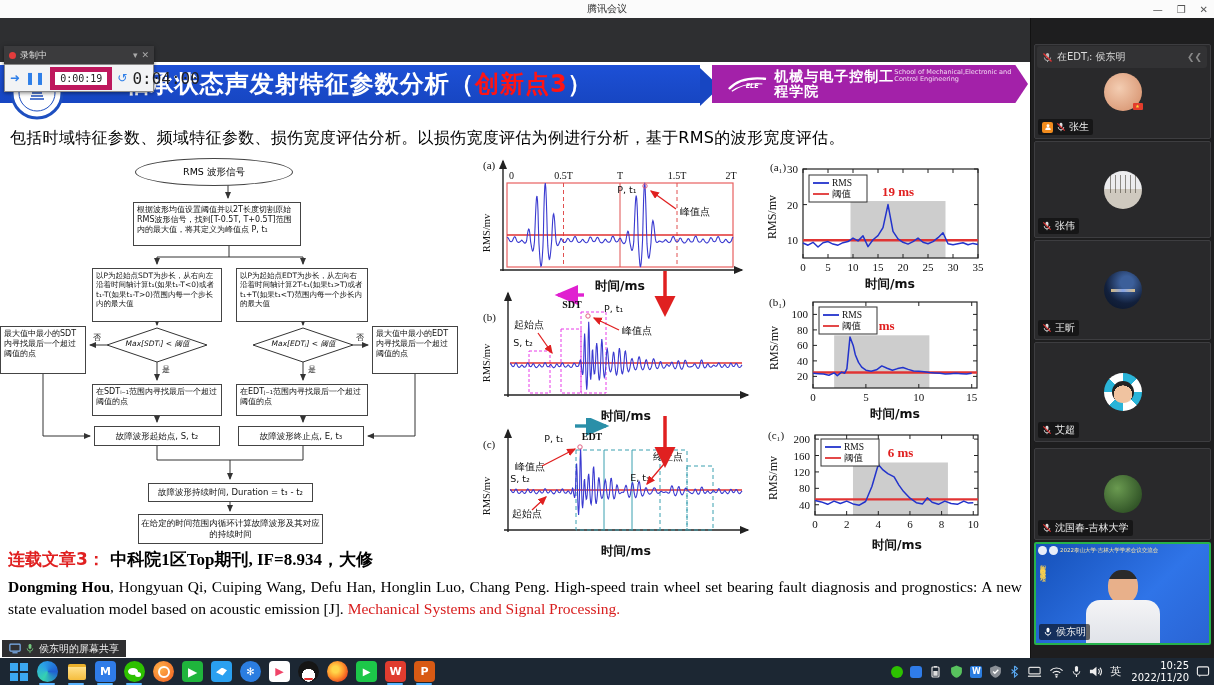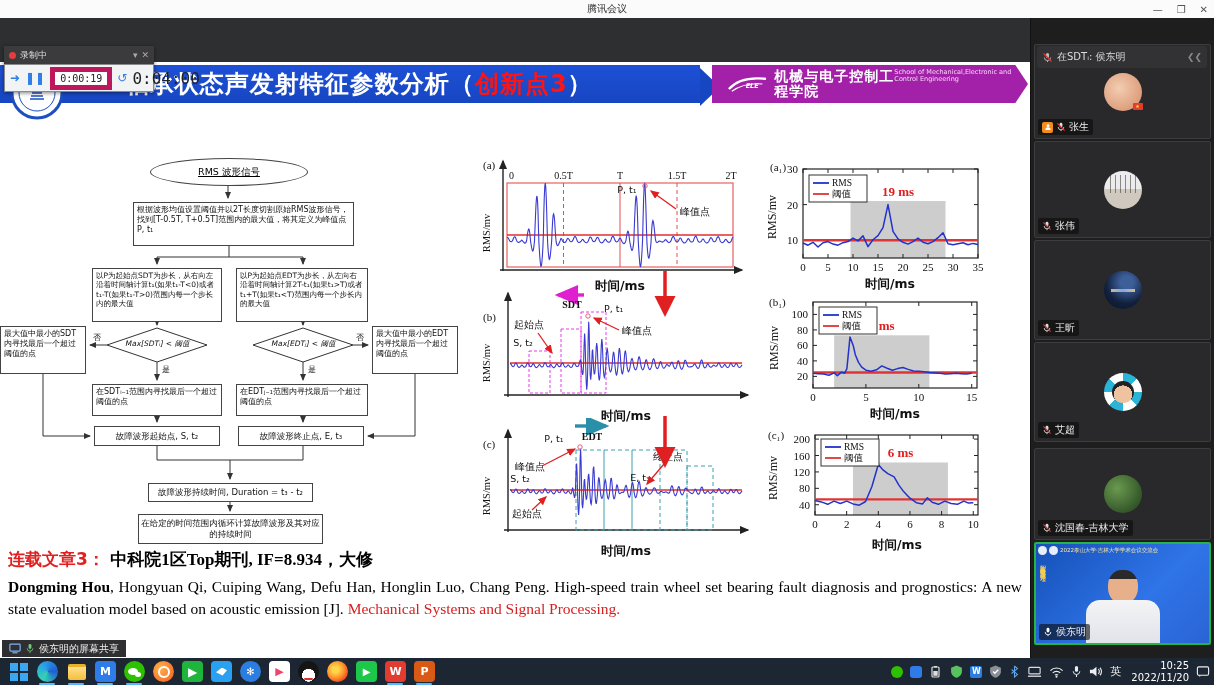--- a/index.html
+++ b/index.html
@@ -147,20 +147,21 @@
         <span id="college-en">School of Mechanical,Electronic and Control Engineering</span>
       </div>
     </div>
 
     <svg id="seal" viewBox="0 0 54 54">
       <circle cx="27" cy="27" r="25" fill="#fff" stroke="#1e4fc0" stroke-width="3"></circle>
       <circle cx="27" cy="27" r="18" fill="none" stroke="#1e4fc0" stroke-width="1"></circle>
       <path d="M20 33 h14 M21 30 h12 M22 27 h10 M24 20 l3 -4 l3 4 z M23 24 h8" stroke="#1e4fc0" stroke-width="1.4" fill="none"></path>
     </svg>
 
+    <div id="intro">包括时域特征参数、频域特征参数、损伤宽度评估分析。以损伤宽度评估为例进行分析，基于RMS的波形宽度评估。</div>
 
     <div id="flowchart">
       <svg id="fc-svg" width="480" height="394">
         <defs>
           <marker id="fcA" markerWidth="8" markerHeight="8" refX="6" refY="3" orient="auto">
               <path d="M0 0L7 3L0 6z" fill="#333"></path>
             </marker>
         </defs>
         <g stroke="#333" stroke-width="1" fill="none">
           <line x1="228" y1="26" x2="228" y2="40" marker-end="url(#fcA)"></line>
@@ -180,22 +181,22 @@
           <line x1="303" y1="258" x2="303" y2="264" marker-end="url(#fcA)"></line>
           <polyline points="43,216 43,278 90,278" marker-end="url(#fcA)"></polyline>
           <polyline points="415,216 415,278 368,278" marker-end="url(#fcA)"></polyline>
           <line x1="157" y1="288" x2="157" y2="302"></line>
           <line x1="303" y1="288" x2="303" y2="302"></line>
           <line x1="157" y1="302" x2="303" y2="302"></line>
           <line x1="230" y1="302" x2="230" y2="321" marker-end="url(#fcA)"></line>
           <line x1="230" y1="344" x2="230" y2="353" marker-end="url(#fcA)"></line>
         </g>
       </svg>
-      <div class="fc-ell" style="left:150px;top:0;width:156px;height:26px;text-decoration:underline;">RMS 波形信号</div>
-      <div class="fc-box fz8" style="left:133px;top:44px;width:221px;height:44px;">根据波形均值设置阈值并以2T长度切割原始RMS波形信号，找到[T-0.5T, T+0.5T]范围内的最大值，将其定义为峰值点 P, t₁</div>
+      <div class="fc-ell" style="left:135px;top:0;width:156px;height:26px;">RMS 波形信号</div>
+      <div class="fc-box fz8" style="left:133px;top:44px;width:168px;height:44px;">根据波形均值设置阈值并以2T长度切割原始RMS波形信号，找到[T-0.5T, T+0.5T]范围内的最大值，将其定义为峰值点 P, t₁</div>
       <div class="fc-box fz75" style="left:92px;top:110px;width:130px;height:54px;">以P为起始点SDT为步长，从右向左沿着时间轴计算t₁(如果t₁-T&lt;0)或者t₁-T(如果t₁-T&gt;0)范围内每一个步长内的最大值</div>
       <div class="fc-box fz75" style="left:236px;top:110px;width:132px;height:54px;">以P为起始点EDT为步长，从左向右沿着时间轴计算2T-t₁(如果t₁&gt;T)或者t₁+T(如果t₁&lt;T)范围内每一个步长内的最大值</div>
       <div class="fc-dia-txt" style="left:110px;top:181px;width:95px;">Max[SDTᵢ] &lt; 阈值</div>
       <div class="fc-dia-txt" style="left:256px;top:181px;width:95px;">Max[EDTⱼ] &lt; 阈值</div>
       <div class="fc-box fz8" style="left:0;top:168px;width:86px;height:48px;">最大值中最小的SDT内寻找最后一个超过阈值的点</div>
       <div class="fc-box fz8" style="left:372px;top:168px;width:86px;height:48px;">最大值中最小的EDT内寻找最后一个超过阈值的点</div>
       <div class="fc-lab" style="left:93px;top:174px;">否</div>
       <div class="fc-lab" style="left:356px;top:174px;">否</div>
       <div class="fc-lab" style="left:162px;top:206px;">是</div>
       <div class="fc-lab" style="left:308px;top:206px;">是</div>
@@ -487,21 +488,21 @@
   <div id="sidebar">
     <div id="speak-bar">
       <span class="icon-mic">
         <svg width="11" height="11" viewBox="0 0 12 12">
             <rect x="4.3" y="1" width="3.4" height="5.6" rx="1.7" fill="#bbb"></rect>
             <path d="M2.6 6a3.4 3.4 0 0 0 6.8 0" stroke="#bbb" fill="none"></path>
             <line x1="6" y1="9.4" x2="6" y2="11" stroke="#bbb"></line>
             <line x1="1.6" y1="1.6" x2="10.4" y2="10.4" stroke="#e03030" stroke-width="1.4"></line>
           </svg>
       </span>
-      <span>在SDTᵢ: 侯东明</span>
+      <span>在EDTⱼ: 侯东明</span>
       <span class="sp"></span>
       <span style="color:#888;font-size:9px;">❮❮</span>
     </div>
 
     <div class="tile" style="top:26px;height:95px;">
       <div class="avatar av1"></div>
       <div class="namechip">
         <span class="hostbadge">
           <svg width="8" height="8" viewBox="0 0 10 10">
               <circle cx="5" cy="3.4" r="1.8" fill="#fff"></circle>

